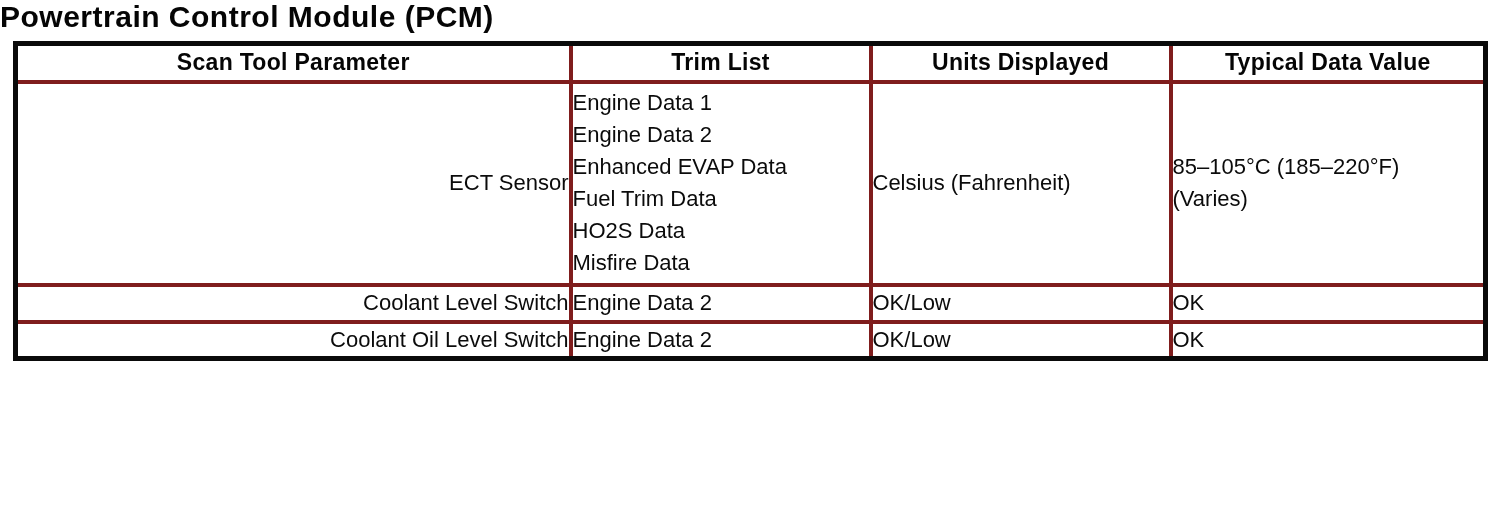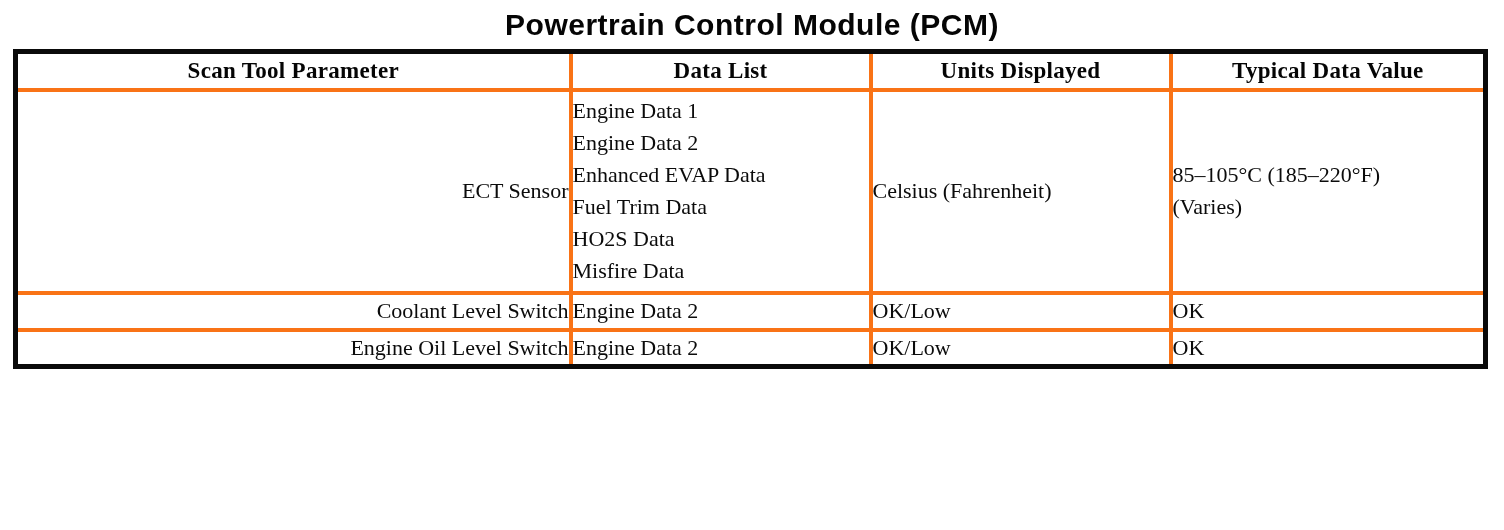--- a/index.html
+++ b/index.html
@@ -10,42 +10,41 @@
     font-family: "Liberation Sans", "DejaVu Sans", sans-serif;
     color: #0b0b0b;
     overflow: hidden;
   }
   .page {
     width: 1504px;
     height: 530px;
     position: relative;
   }
   .doc-title {
-    text-align: center;
+    text-align: left;
     font-size: 30px;
     font-weight: bold;
     letter-spacing: 0.5px;
-    padding-top: 8px;
+    padding-top: 0;
     margin-bottom: 7px;
     color: #050505;
   }
   table.pcm-table {
     border-collapse: collapse;
     table-layout: fixed;
     width: 1470px;
     margin-left: 13px;
     background: #ffffff;
     border: 5px solid #0a0a0a;
   }
   .pcm-table th, .pcm-table td {
-    border: 4px solid #f97316;
+    border: 4px solid #7f1d1d;
     vertical-align: middle;
     font-size: 22px;
     color: #0b0b0b;
-    font-family: Liberation Serif, serif;
   }
   .pcm-table thead th.col-head {
     font-weight: bold;
     font-size: 23px;
     height: 38px;
     text-align: center;
     letter-spacing: 0.3px;
     color: #050505;
   }
   .pcm-table thead th.op-cond {
@@ -79,21 +78,21 @@
   <table class="pcm-table">
     <colgroup>
       <col style="width:555px">
       <col style="width:300px">
       <col style="width:300px">
       <col style="width:315px">
     </colgroup>
     <thead>
       <tr>
         <th class="col-head">Scan Tool Parameter</th>
-        <th class="col-head">Data List</th>
+        <th class="col-head">Trim List</th>
         <th class="col-head">Units Displayed</th>
         <th class="col-head">Typical Data Value</th>
       </tr>
     </thead>
     <tbody>
       <tr class="row-tall">
         <td class="param">ECT Sensor</td>
         <td class="center">
             <div>Engine Data 1</div>
             <div>Engine Data 2</div>
@@ -112,21 +111,21 @@
         <td class="param">Coolant Level Switch</td>
         <td class="center">
             <div>Engine Data 2</div>
           </td>
         <td class="center">OK/Low</td>
         <td class="center">
             <div>OK</div>
           </td>
       </tr>
       <tr class="row-std">
-        <td class="param">Engine Oil Level Switch</td>
+        <td class="param">Coolant Oil Level Switch</td>
         <td class="center">
             <div>Engine Data 2</div>
           </td>
         <td class="center">OK/Low</td>
         <td class="center">
             <div>OK</div>
           </td>
       </tr>
     </tbody>
   </table>

